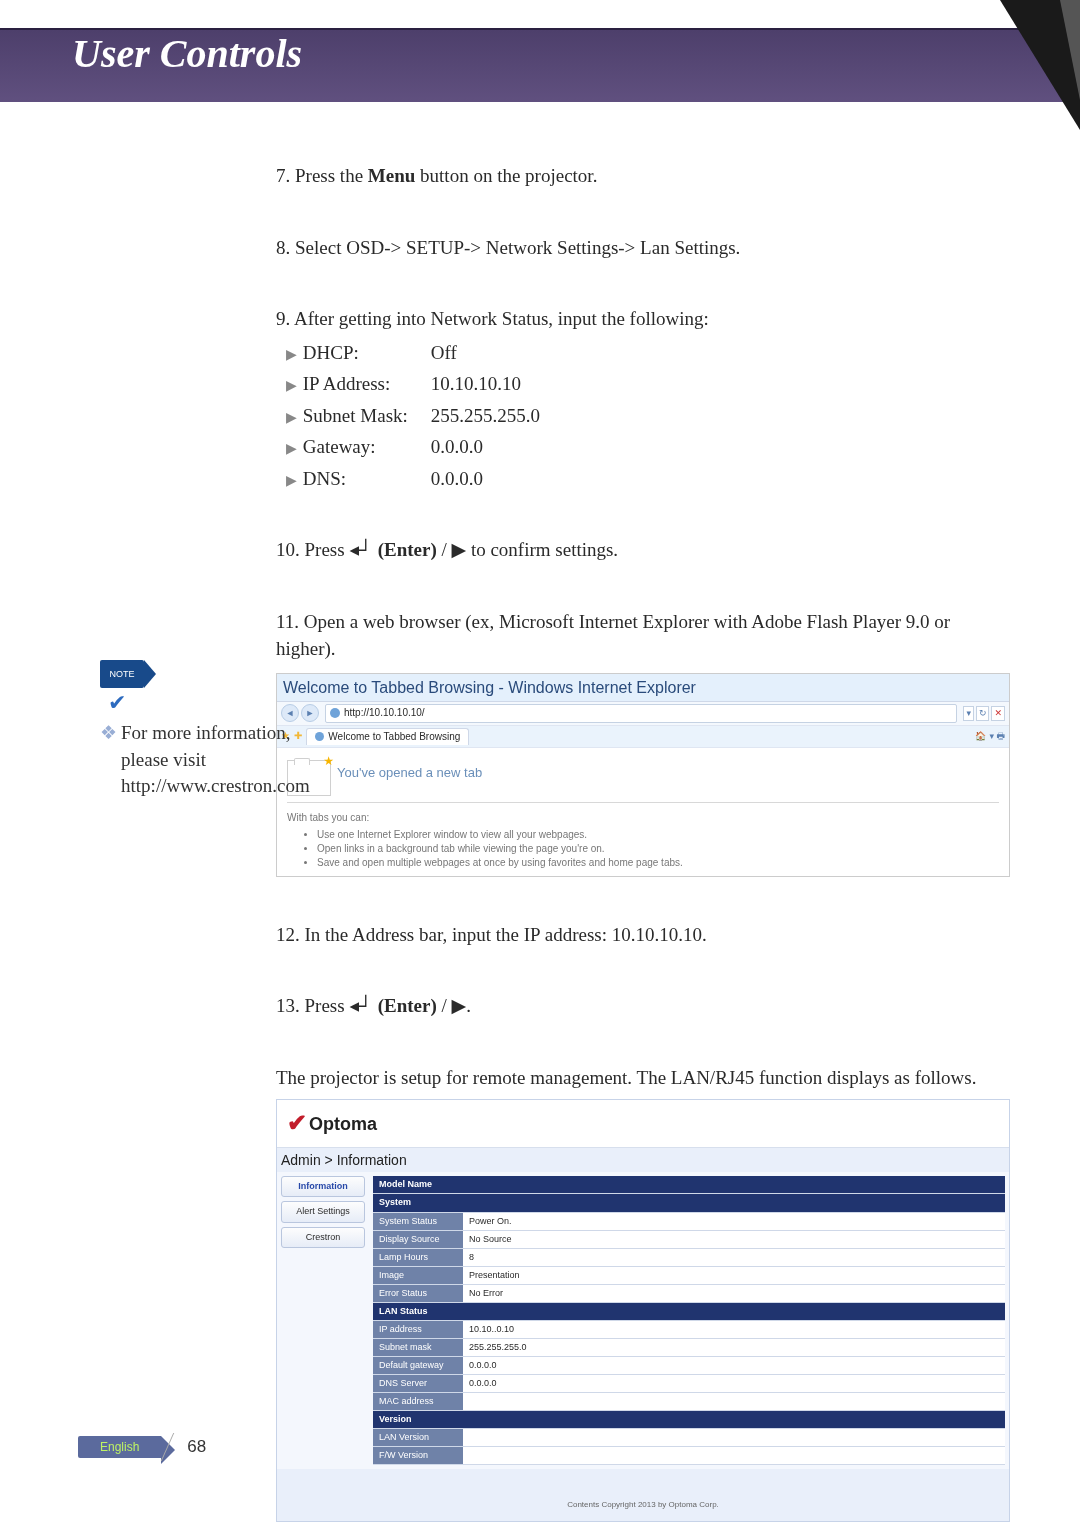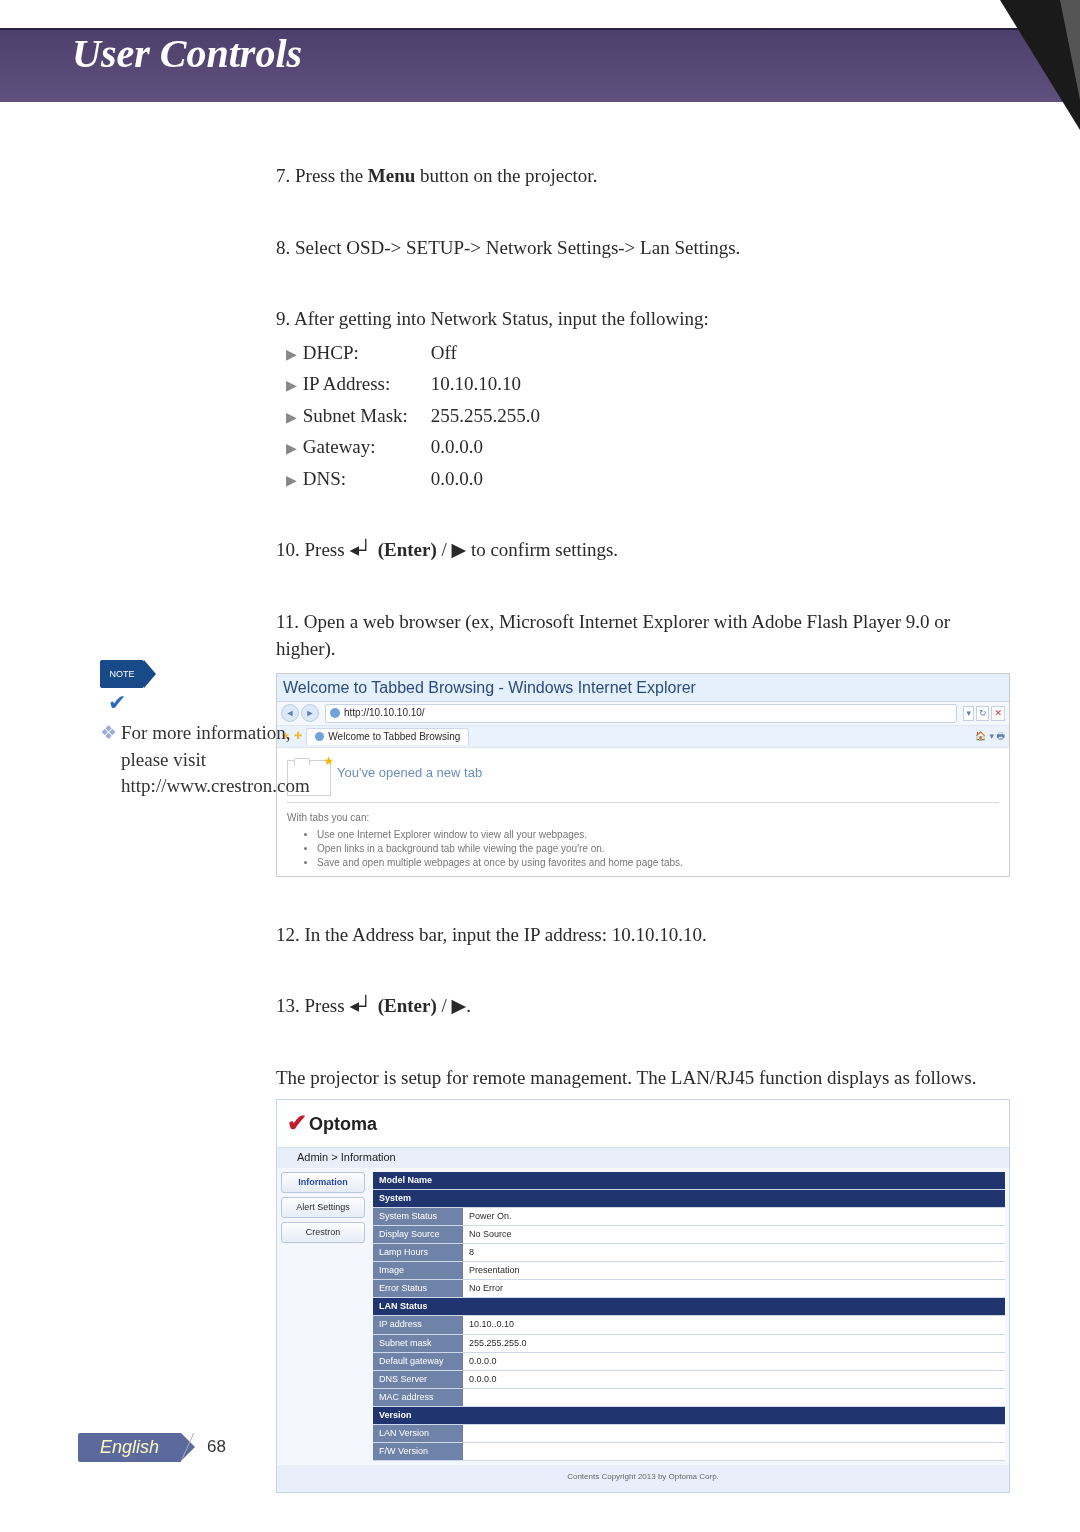--- a/index.html
+++ b/index.html
@@ -41,33 +41,33 @@
     .note-check { position: relative; width: 26px; height: 20px; margin-top: 4px; margin-left: 8px; }
     .note-check::before { content: "✔"; color: #2d6bbf; font-size: 22px; position: absolute; left: 0; top: -4px; }
     .sidebar-note .txt { margin-top: 8px; display: flex; }
     .sidebar-note .diamond { color: #99aed5; margin-right: 4px; }
     .keyglyph { font-family: Arial; font-weight: normal; }
     .screenshot2 { margin-top: 8px; background: #e9effa; font-family: Arial, sans-serif; border: 1px solid #c7d3e8; }
     .opt-logo-row { background: #fff; padding: 6px 10px; border-bottom: 1px solid #d7dfed;}
     .opt-logo { font-family: Arial; font-size: 18px; font-weight: bold; color: #222; display: flex; align-items: center; }
     .opt-logo .swoosh { color: #c21d2b; font-size: 24px; margin-right: 2px; font-weight: bold; }
     .opt-body { display: flex; background: #f4f7fd; padding: 4px; }
-    .opt-breadcrumb { font-size: 11px; color: #222; padding: 2px 20px; }
+    .opt-breadcrumb { font-size: 14px; color: #222; padding: 2px 4px; }
     .opt-side { width: 84px; }
     .opt-btn { background: linear-gradient(#fdfdfd, #e6ecf7); border: 1px solid #b9c6de; border-radius: 3px; font-size: 9px; padding: 3px 4px; margin-bottom: 4px; text-align: center; }
     .opt-btn.active { color: #2748a8; font-weight: bold; }
     .opt-main { flex: 1; margin-left: 8px; }
     .opt-table { width: 100%; border-collapse: collapse; font-size: 9px; }
     .opt-table td { border-bottom: 1px solid #cfd8e8; padding: 2px 6px; }
     .opt-table .hdr td { background: #20346f; color: #fff; font-weight: bold; }
     .opt-table .label { background: #6f82a8; color: #fff; width: 90px; }
     .opt-table .val { background: #fff; margin-left: 32px; }
-    .opt-footer { text-align: center; font-size: 8px; color: #666; padding: 6px 0 10px; }
+    .opt-footer { text-align: center; font-size: 8px; color: #666; padding: 6px 0 10px; margin-top: 24px; }
     .pagefoot { position: absolute; bottom: 70px; left: 78px; display: flex; align-items: center; height: 30px;}
-    .pagefoot .eng { background: #5b6a9d; color: #fef9c3; font-family: Arial; font-size: 18px; padding: 4px 22px 4px 22px; position: relative; border-radius: 2px 0 0 2px; font-style: italic;}
+    .pagefoot .eng { background: #5b6a9d; color: #bef264; font-family: Arial; font-size: 12px; padding: 4px 22px 4px 22px; position: relative; border-radius: 2px 0 0 2px;}
     .pagefoot .eng::after { content: ""; position: absolute; right: -14px; top: 0; bottom: 0; width: 0; height: 0; border-top: 14px solid transparent; border-bottom: 14px solid transparent; border-left: 14px solid #5b6a9d; }
     .pagefoot .sep { width: 28px; height: 28px; border-left: 1px solid #aaa; transform: skewX(-24deg); margin-left: 6px;}
     .pagefoot .pg { font-family: Arial; font-size: 17px; margin-left: -8px; color: #333;}
   </style>
 </head>
 <body>
 
 <div class="corner"></div>
 
 <div class="header">

